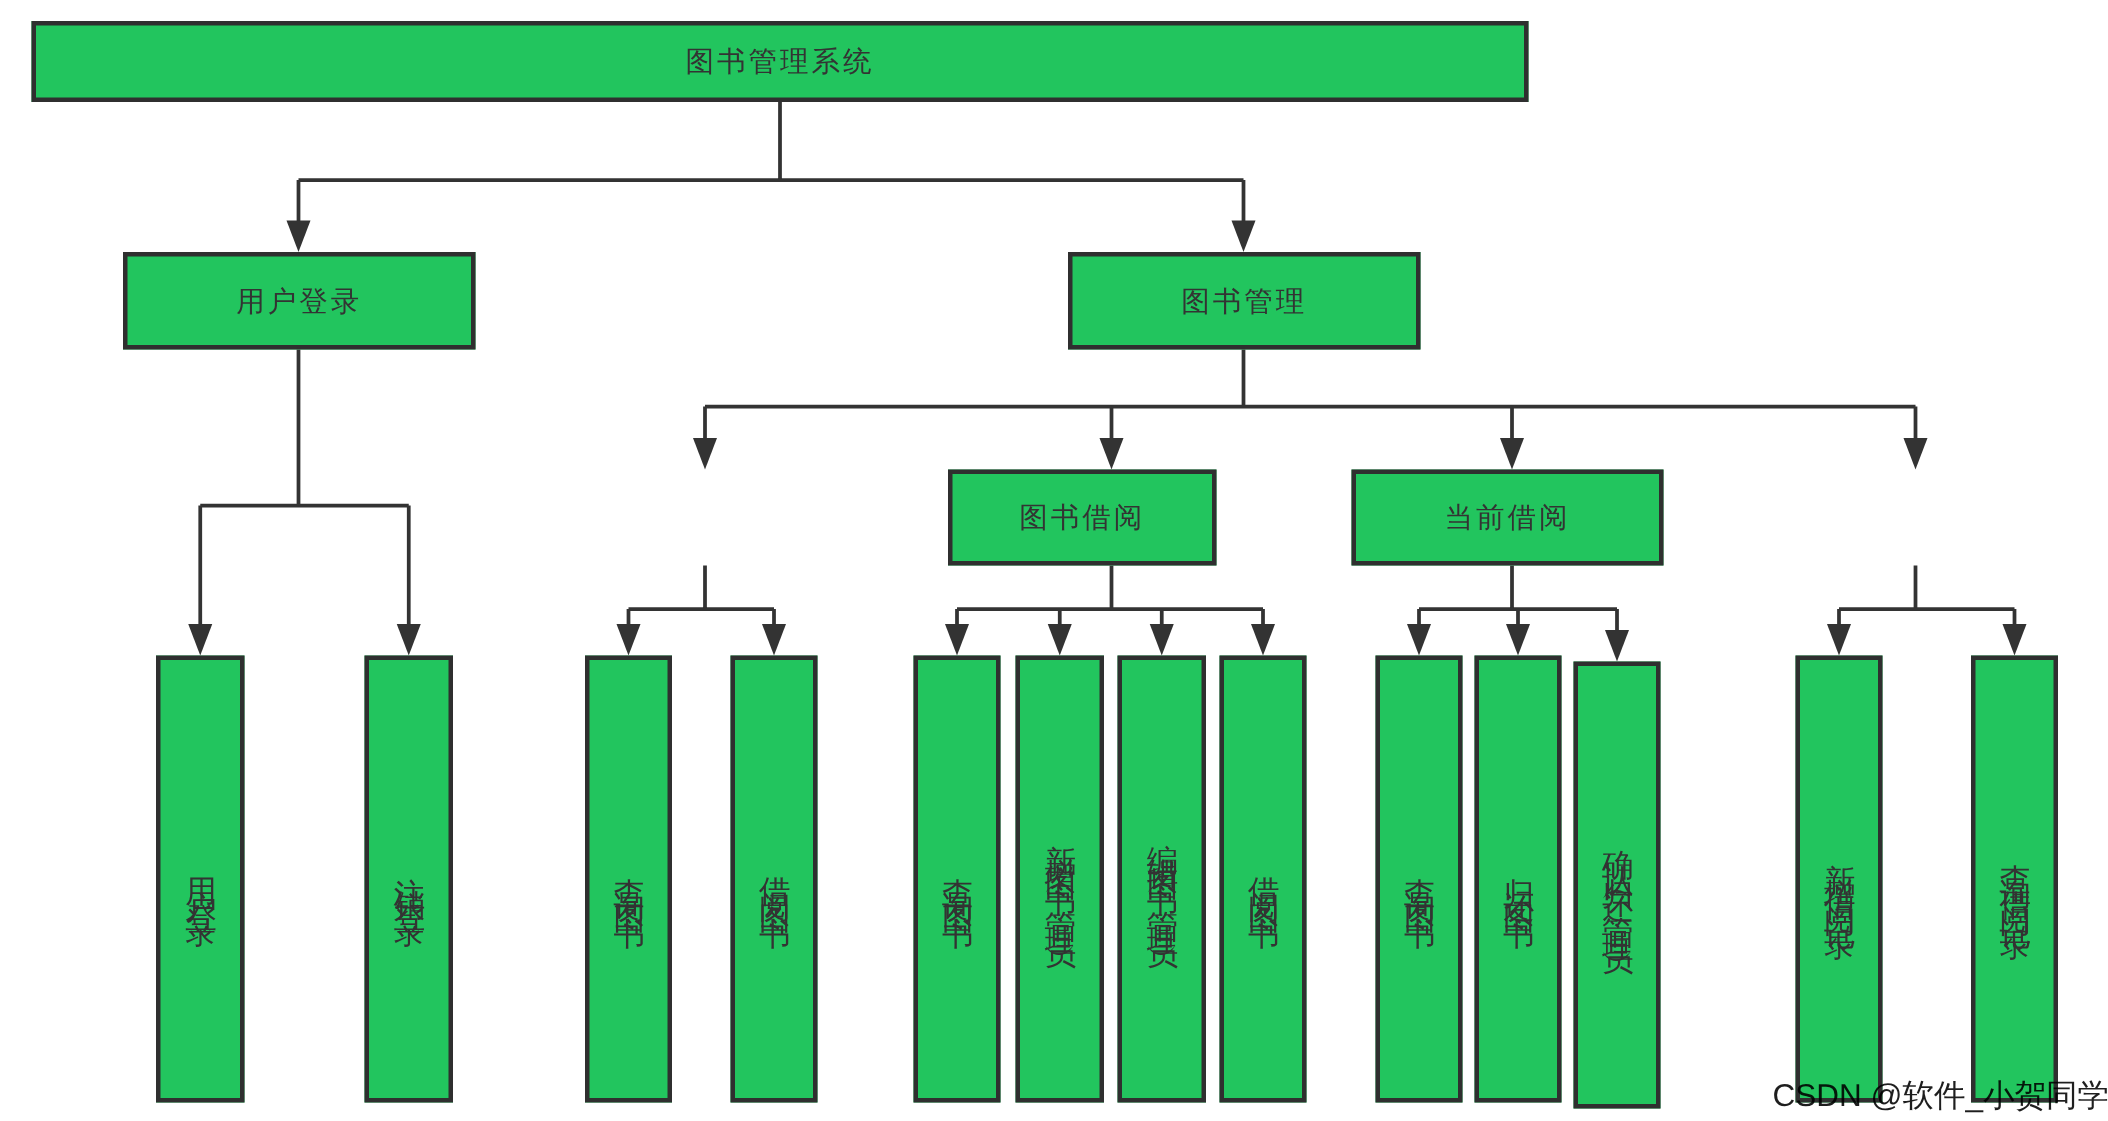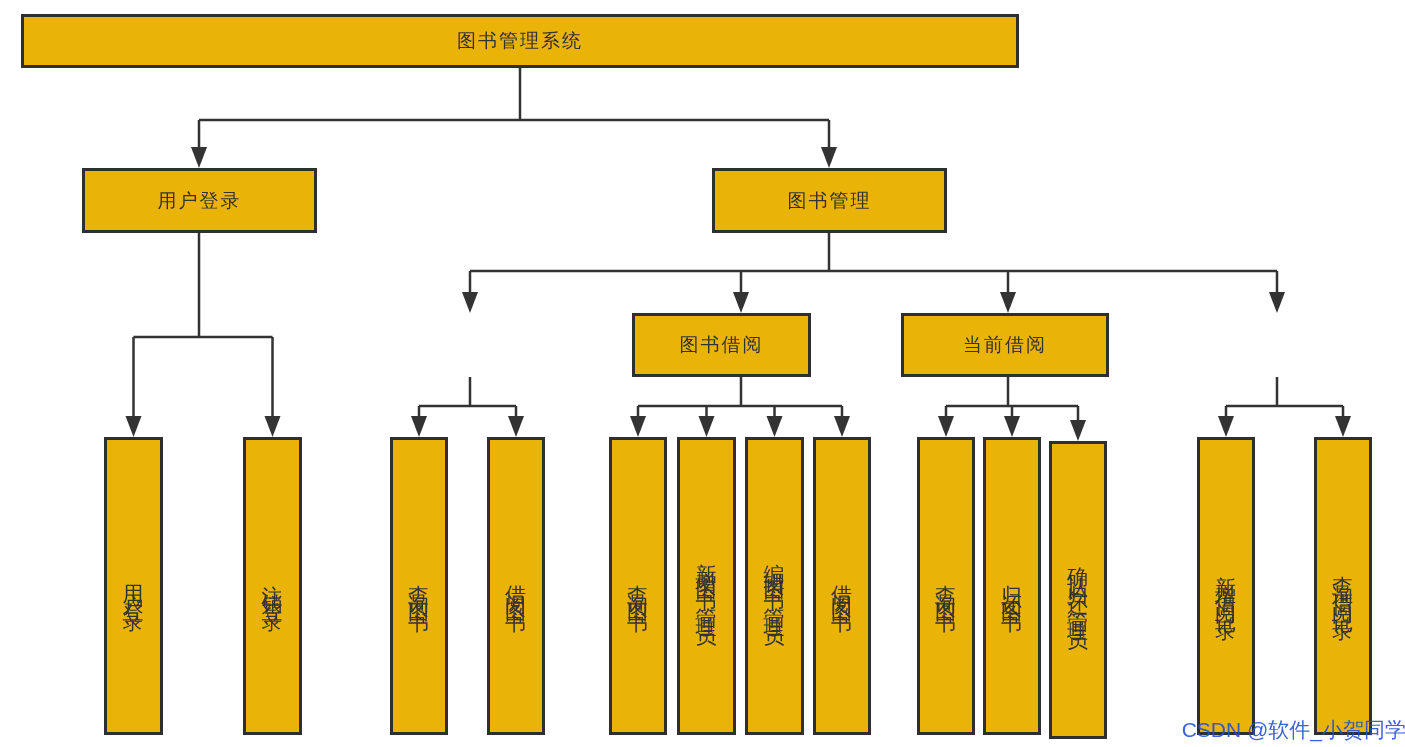--- a/index.html
+++ b/index.html
@@ -14,21 +14,21 @@
   svg.connectors {
     position: absolute;
     left: 0; top: 0;
     width: 1405px; height: 747px;
     z-index: 0;
   }
   .box {
     position: absolute;
     box-sizing: border-box;
     border: 3px solid #2f2f2f;
-    background: #eab308;
+    background: #22c55e;
     display: flex;
     align-items: center;
     justify-content: center;
     color: #333333;
     z-index: 1;
   }
   .box.h {
     font-size: 19px;
     letter-spacing: 2px;
     white-space: nowrap;
@@ -40,21 +40,21 @@
     line-height: 1;
     letter-spacing: 9px;
     white-space: nowrap;
   }
   .watermark {
     position: absolute;
     left: 1180px;
     top: 716px;
     width: 226px;
     z-index: 2;
-    color: #1d4ed8;
+    color: #000000;
     opacity: 0.88;
     font-size: 21px;
     white-space: nowrap;
     text-align: right;
   }
 </style>
 </head>
 <body>
 
 <div class="stage">

